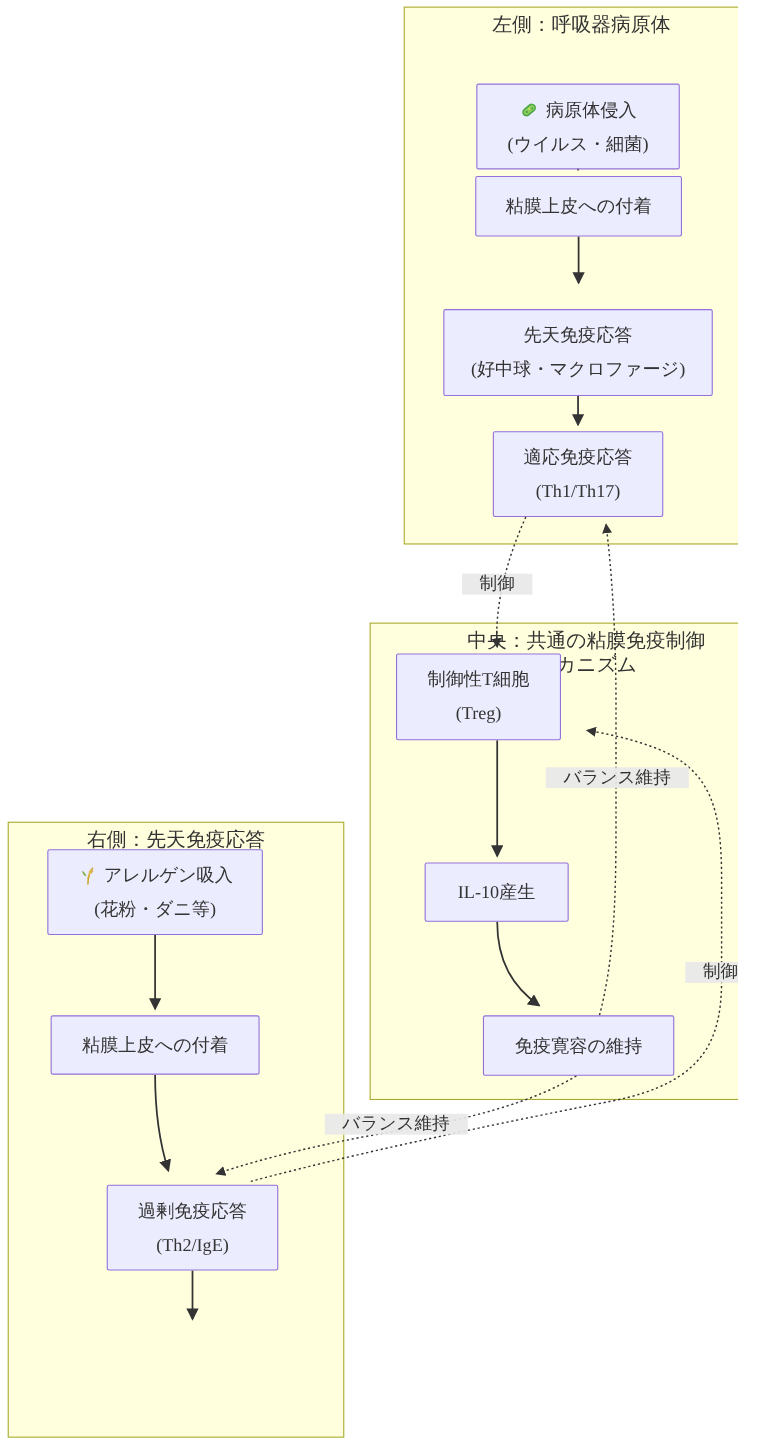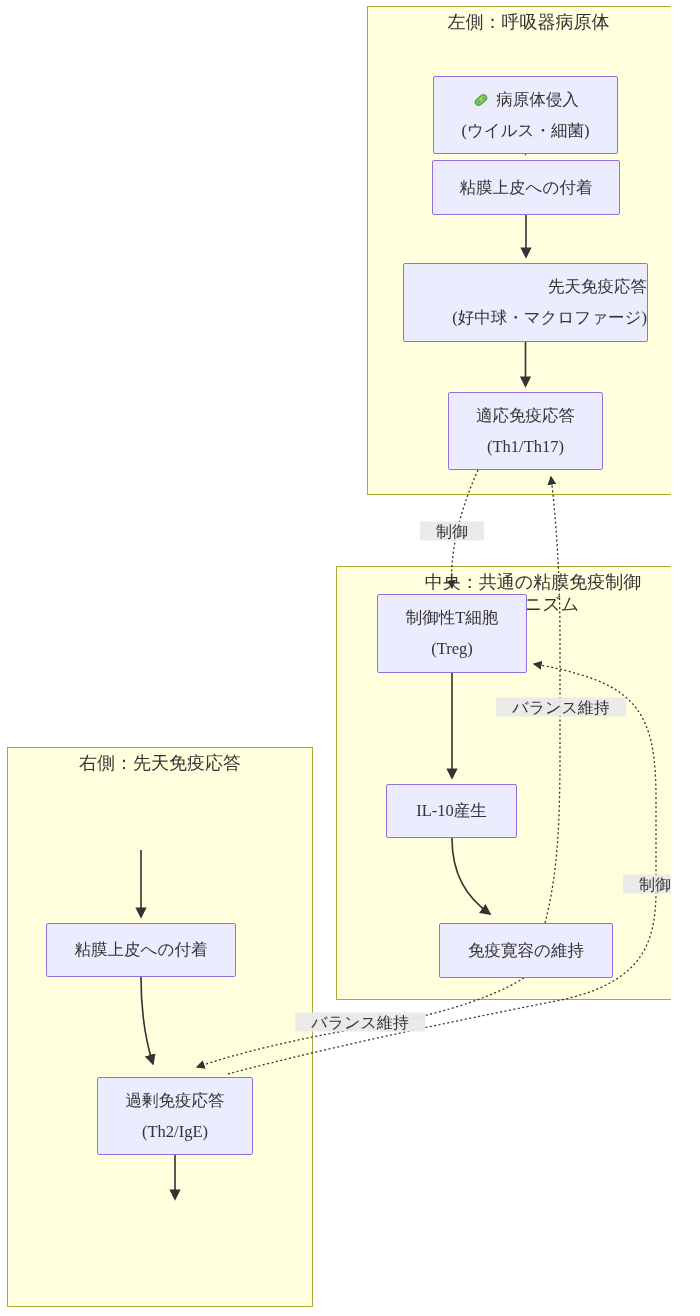--- a/index.html
+++ b/index.html
@@ -67,23 +67,23 @@
     font-size:16.5px;
     line-height:20px;
     text-align:center;
     z-index:4;
   }
   .label-row{display:flex;align-items:center;justify-content:center;gap:6px;}
   .icon{display:inline-flex;flex:0 0 auto;}
 
   .n-invade{left:433px;top:32px;width:185px;height:78px;margin-top:44px;}
   .n-attach1{left:432px;top:160px;width:188px;height:55px;}
-  .n-innate{left:403px;top:263px;width:245px;height:79px;align-items:flex-end;}
+  .n-innate{left:403px;top:281px;width:245px;height:79px;}
   .n-adaptive{left:448px;top:392px;width:155px;height:78px;}
-  .n-treg{left:377px;top:594px;width:150px;height:79px;text-align:center;}
+  .n-treg{left:360px;top:594px;width:150px;height:79px;text-align:center;}
   .n-il10{left:386px;top:784px;width:131px;height:54px;}
   .n-tolerance{left:439px;top:923px;width:174px;height:55px;}
   .n-inhale{left:43px;top:772px;width:196px;height:78px;}
   .n-attach2{left:46px;top:923px;width:190px;height:54px;}
   .n-hyper{left:97px;top:1077px;width:156px;height:78px;}
   .n-inflam{left:83px;top:1205px;width:184px;height:78px;}
 </style>
 </head>
 <body>
 
@@ -168,20 +168,36 @@
   </div>
 
   <div class="node n-il10">
     <div>IL-10産生</div>
   </div>
 
   <div class="node n-tolerance">
     <div>免疫寛容の維持</div>
   </div>
 
+  <div class="node n-inhale">
+    <div class="label-row">
+      <span class="icon">
+        <svg viewBox="0 0 20 20" width="18" height="18">
+          <path d="M11,19 C11,12 12,7 16,2" stroke="#C9A22E" stroke-width="1.6" fill="none"></path>
+          <path d="M15,3 C13,4 12,5 11.5,7 C13.5,6.6 14.6,5 15,3 Z" fill="#E4C04F"></path>
+          <path d="M14,6 C12,7 11,8.5 10.8,10.5 C12.8,10 13.8,8 14,6 Z" fill="#E4C04F"></path>
+          <path d="M13,9.5 C11.3,10.4 10.4,11.8 10.2,13.8 C12.2,13.2 12.9,11.4 13,9.5 Z" fill="#D9B23F"></path>
+          <path d="M16.5,4 C16.2,6 15.4,7.4 13.8,8.4 C14,6.4 15,4.9 16.5,4 Z" fill="#CDA22E"></path>
+          <path d="M5,5 C7.5,6 9,8 9.5,11 C7,10 5.5,8 5,5 Z" fill="#7FB24A"></path>
+        </svg>
+      </span>
+      <span>アレルゲン吸入</span>
+    </div>
+    <div>(花粉・ダニ等)</div>
+  </div>
 
   <div class="node n-attach2">
     <div>粘膜上皮への付着</div>
   </div>
 
   <div class="node n-hyper">
     <div>過剰免疫応答</div>
     <div>(Th2/IgE)</div>
   </div>
 

